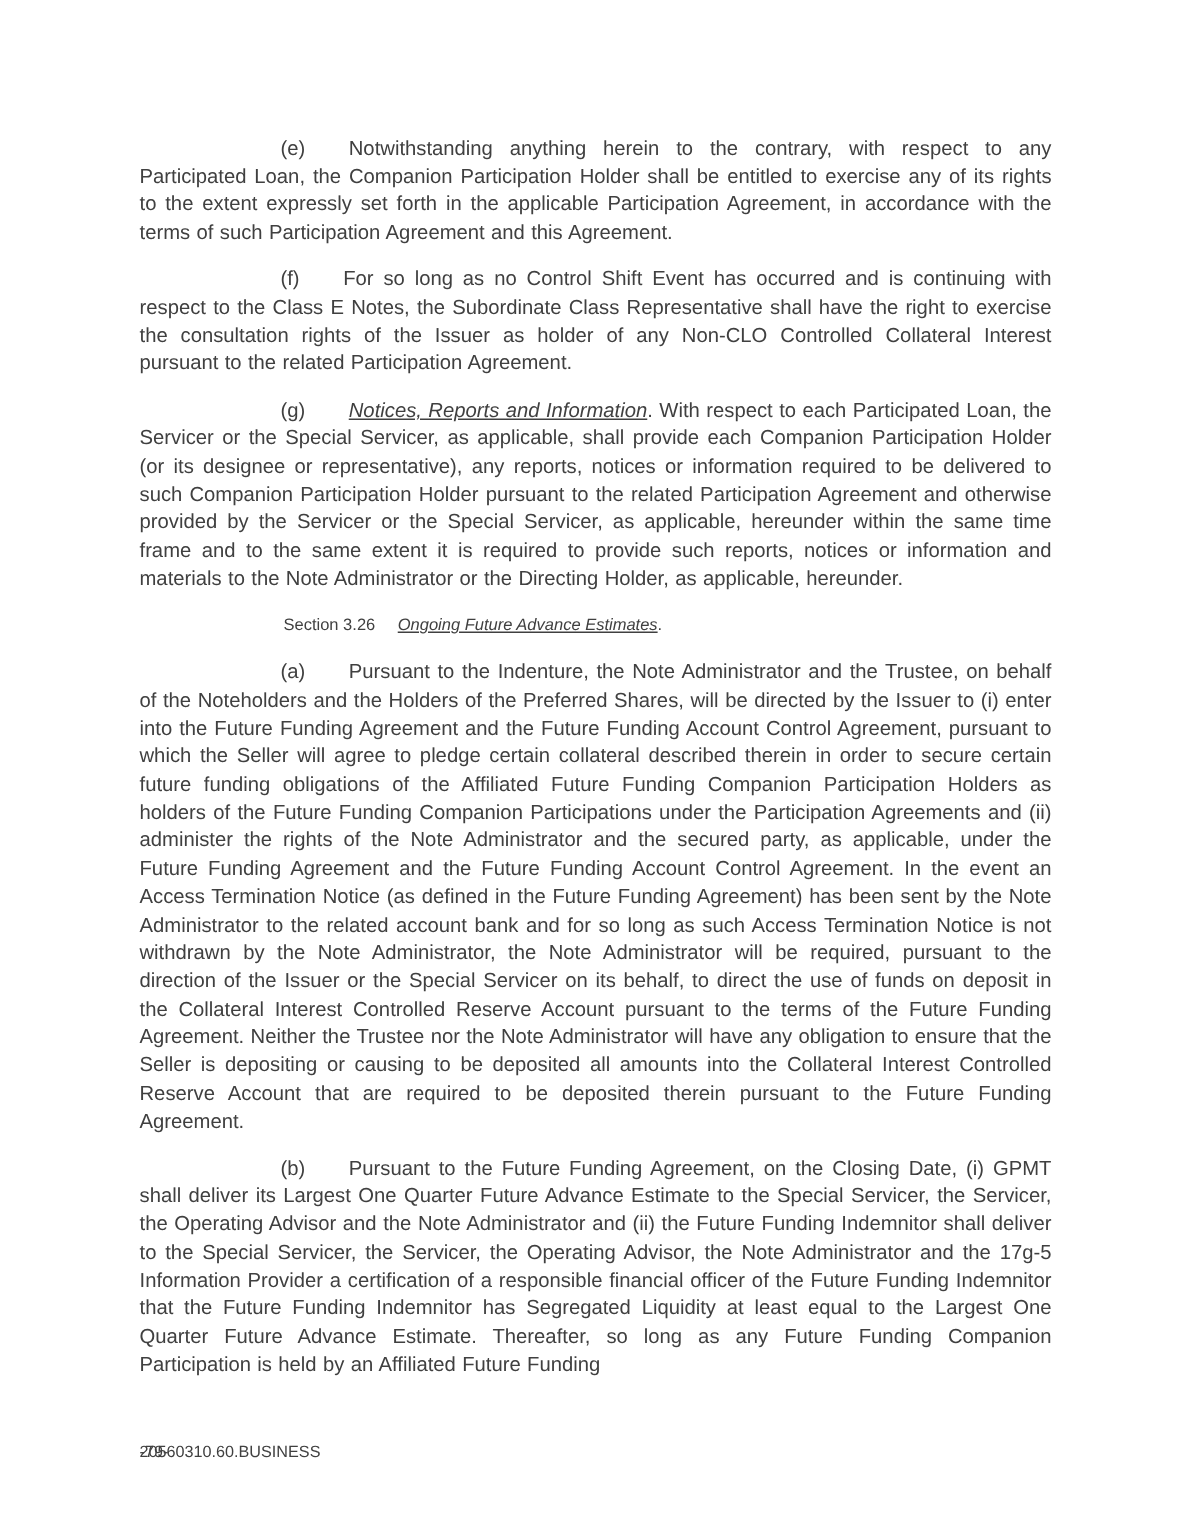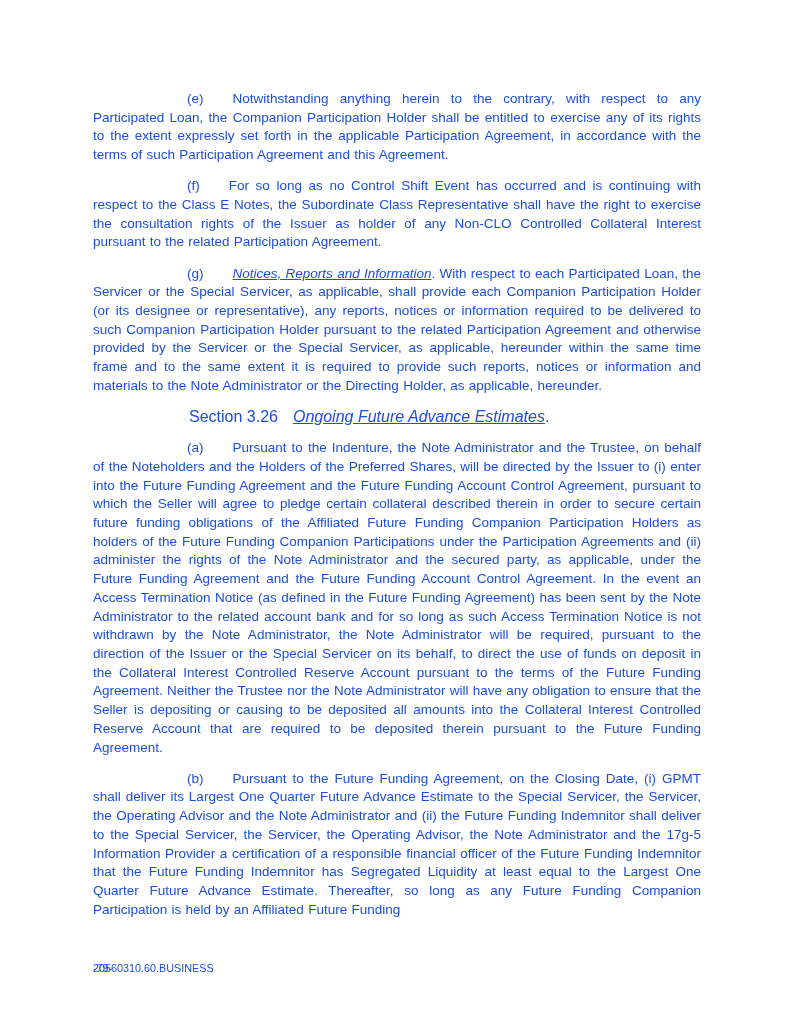--- a/index.html
+++ b/index.html
@@ -7,21 +7,21 @@
     padding: 0;
     background: #ffffff;
   }
   .page {
     position: relative;
     width: 791px;
     height: 1024px;
     background: #ffffff;
     overflow: hidden;
     font-family: "Liberation Sans", sans-serif;
-    color: #1d4ed8;
+    color: #404040;
   }
   .content {
     position: absolute;
     left: 93px;
     top: 90px;
     width: 608px;
   }
   p.para {
     margin: 0 0 12.5px 0;
     font-size: 13.5px;
@@ -37,21 +37,21 @@
   .htab {
     display: inline-block;
     width: 15px;
   }
   .u {
     text-decoration: underline;
     font-style: italic;
   }
   p.section-heading {
     margin: 0 0 12.5px 0;
-    font-size: 16px;
+    font-size: 11px;
     line-height: 18.7px;
     text-align: left;
     text-indent: 96px;
   }
   .footer {
     position: absolute;
     left: 93px;
     top: 962px;
     width: 608px;
     font-size: 10.8px;

